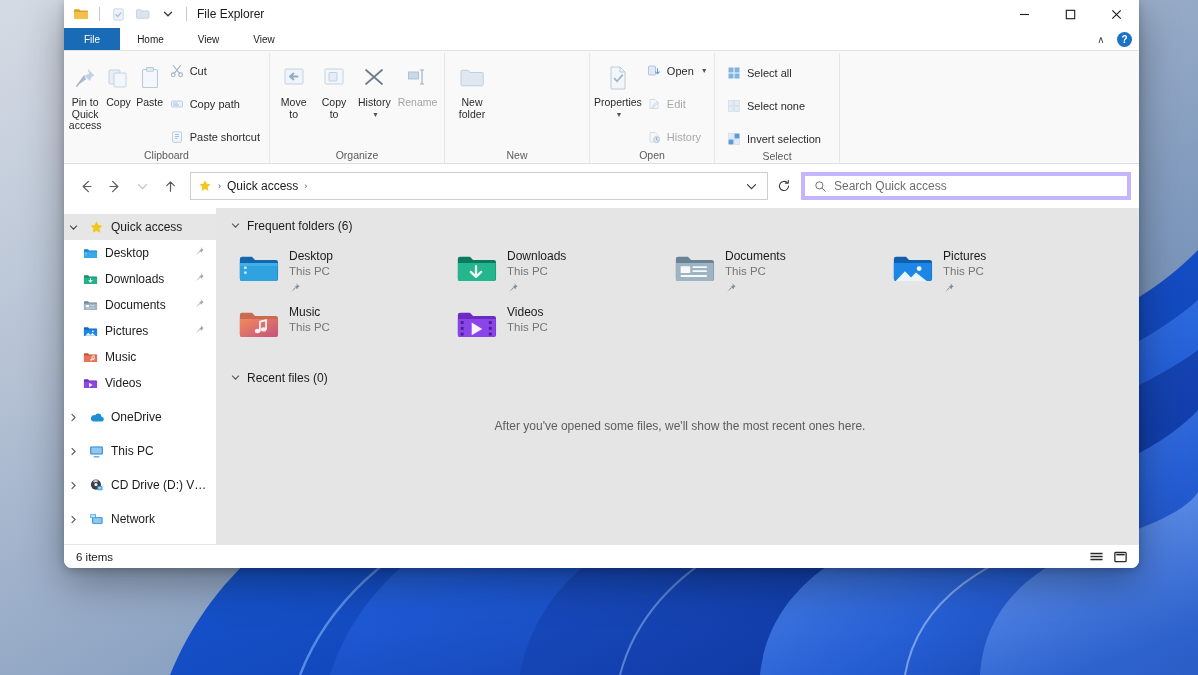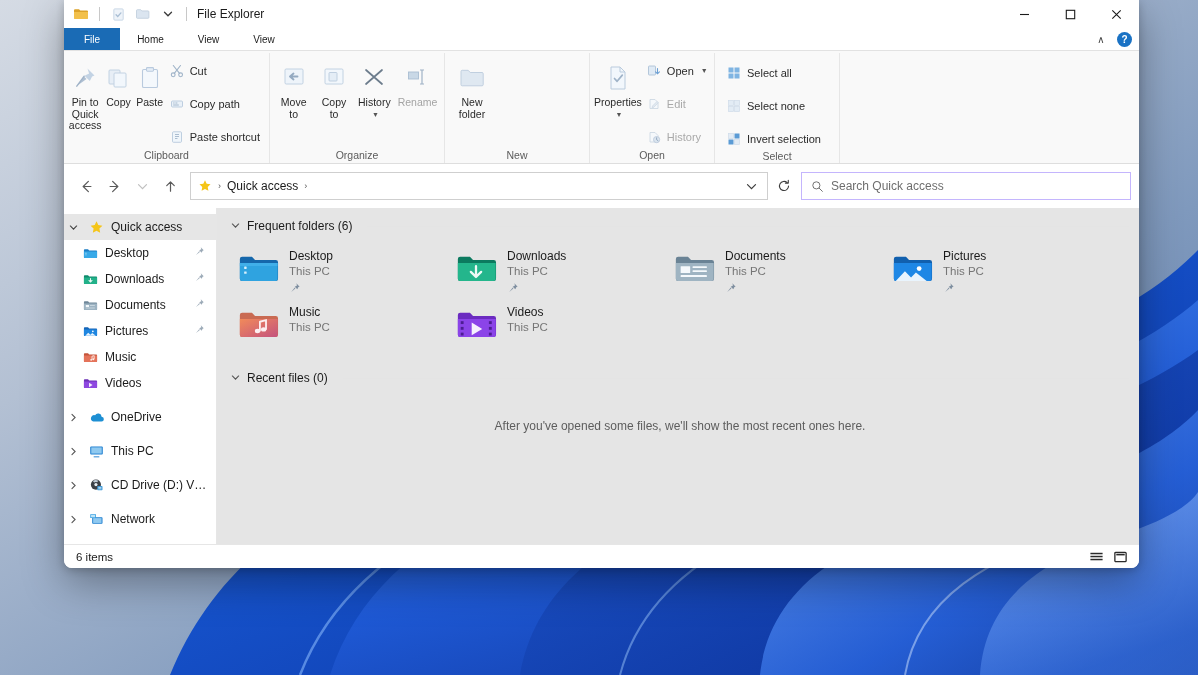--- a/index.html
+++ b/index.html
@@ -117,21 +117,21 @@
   .addr-spacer { flex: 1; }
   .addr-btn {
     width: 24px; height: 24px; display: flex; align-items: center; justify-content: center;
     color: #3c3c3c; font-size: 11px;
   }
   .refresh-btn {
     width: 28px; height: 28px; display: flex; align-items: center; justify-content: center;
     color: #3c3c3c; margin-left: 2px;
   }
   .searchbox {
-    flex: 0 0 330px; height: 28px; border: 1px solid #c4b5fd; background: #fff;
+    flex: 0 0 330px; height: 28px; border: 4px solid #c4b5fd; background: #fff;
     display: flex; align-items: center; gap: 7px; padding: 0 9px; margin-left: 3px;
   }
   .searchbox .ph { font-size: 12px; color: #6e6e6e; }
 
   
   .bodysplit { flex: 1 1 auto; display: flex; min-height: 0; }
 
   
   .sidebar {
     flex: 0 0 153px; border-right: 1px solid #e6e6e6; padding-top: 6px;

